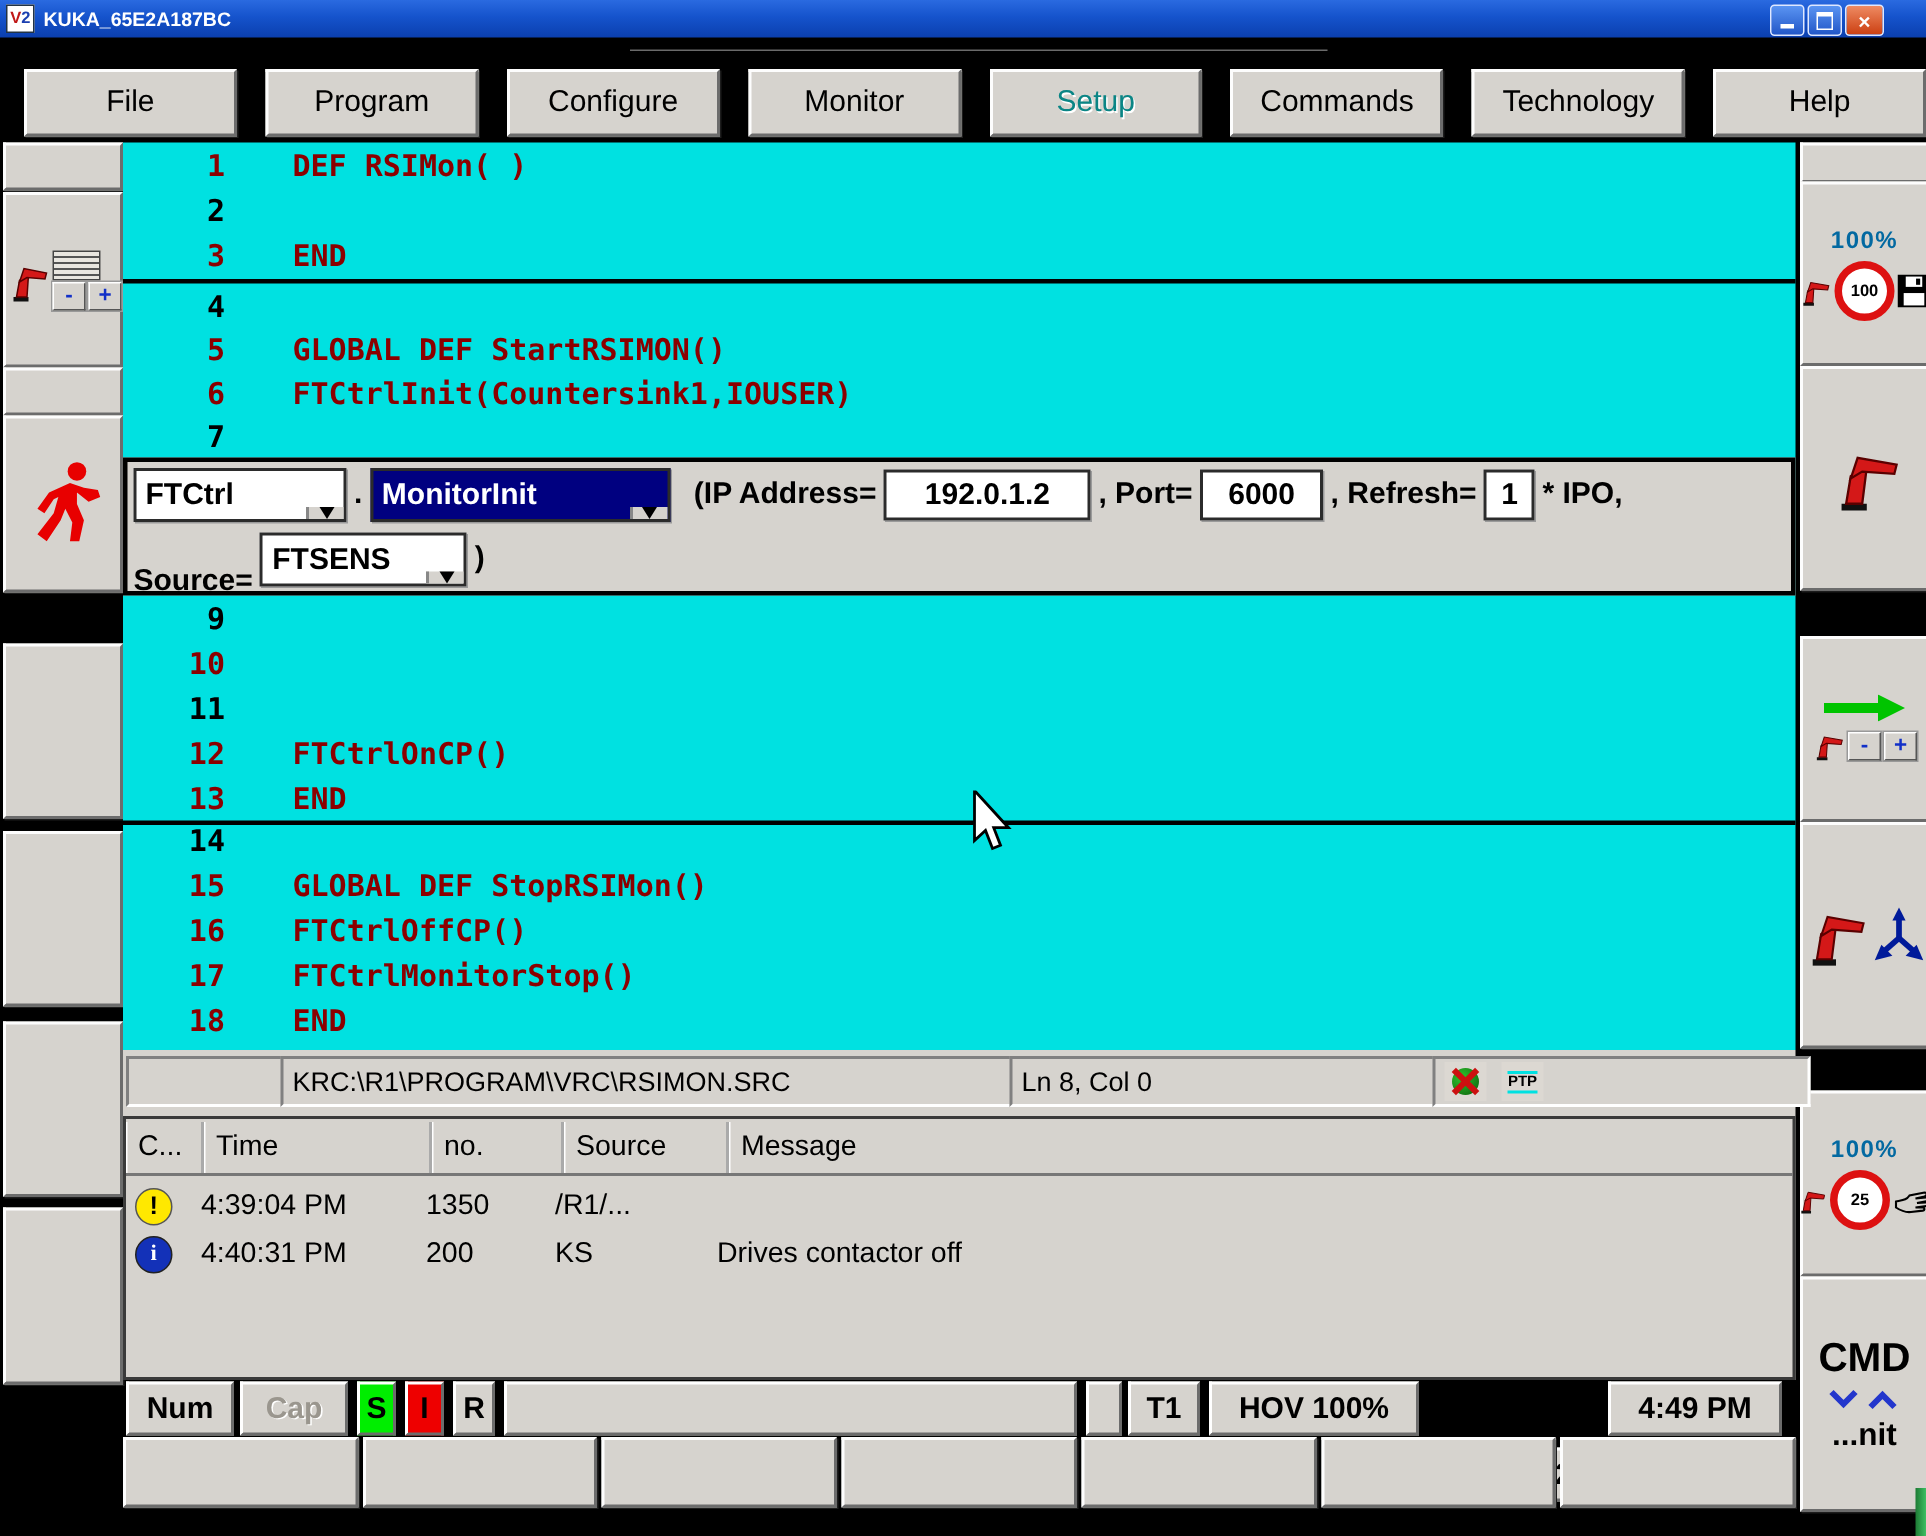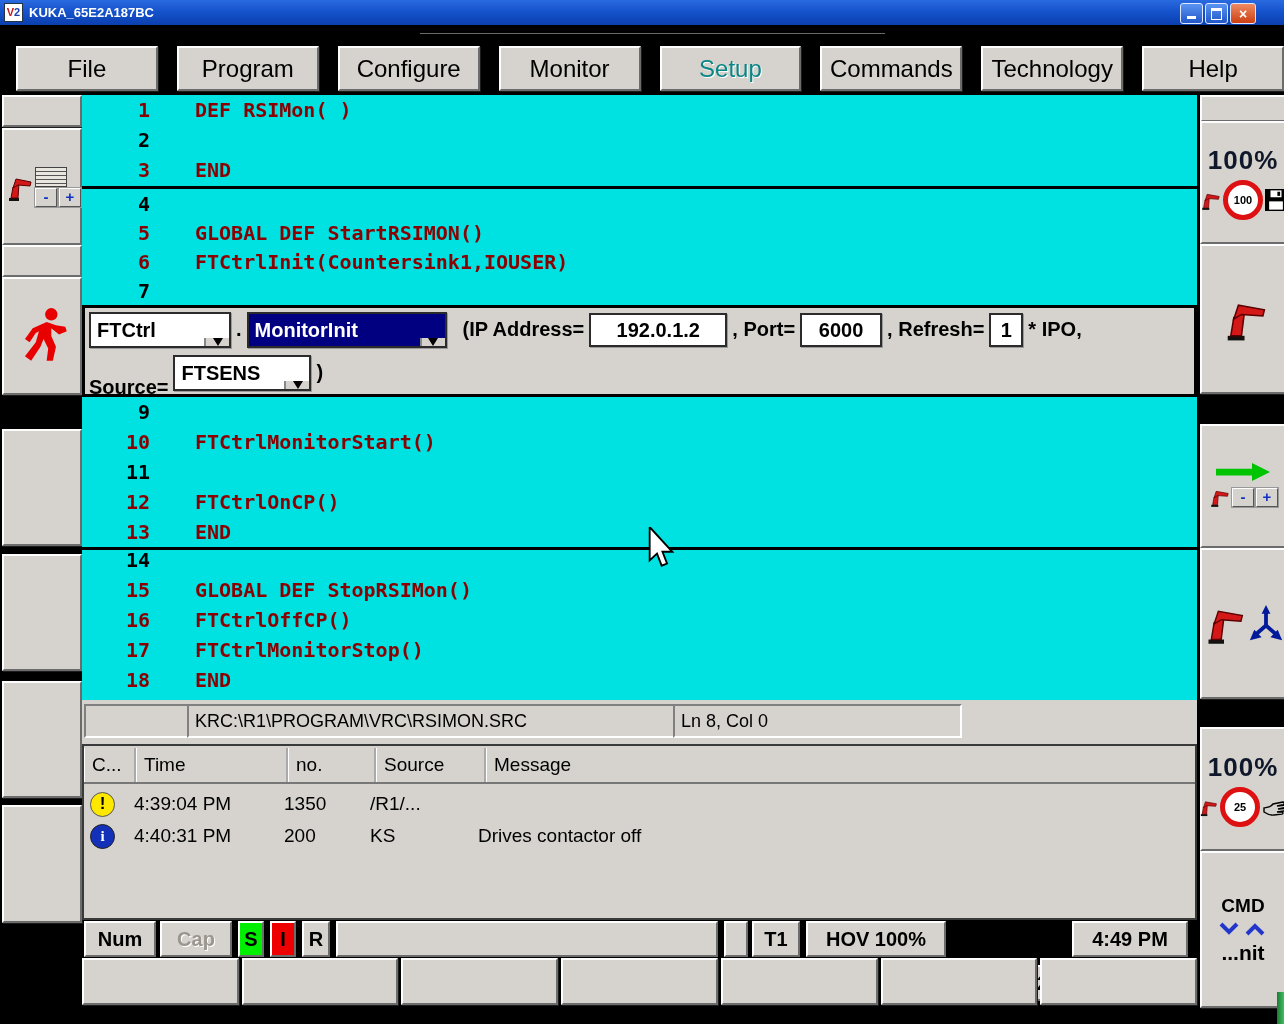--- a/index.html
+++ b/index.html
@@ -24,33 +24,33 @@
   .artifact-line{left:420px;top:33px;width:465px;height:1px;background:#6a6a6a;}
 
   
   .raised{background:#d6d3ce;border-top:2px solid #fdfdfd;border-left:2px solid #fdfdfd;
     border-right:2px solid #6c6c6c;border-bottom:2px solid #6c6c6c;box-shadow:1px 1px 0 #1d1d1d;}
   .sunkcell{background:#d6d3ce;border-top:2px solid #808080;border-left:2px solid #808080;
     border-bottom:2px solid #fff;border-right:2px solid #fff;}
 
   
   .menubar{left:0;top:46px;width:1284px;height:45px;display:flex;gap:3px;background:#000;}
-  .mkey{flex:1;display:flex;align-items:center;justify-content:center;font-size:24px;color:#000;margin-left:16px;}
+  .mkey{flex:1;display:flex;align-items:center;justify-content:center;font-size:20px;color:#000;margin-left:16px;}
   .mkey.active{color:#0a8585;text-shadow:1px 1px 0 #ffffff;}
 
   
   .skey{display:flex;flex-direction:column;align-items:center;justify-content:center;gap:4px;}
-  .pct{font-size:26px;font-weight:bold;color:#0f172a;letter-spacing:1px;text-align:center;}
+  .pct{font-size:16px;font-weight:bold;color:#0369a1;letter-spacing:1px;text-align:center;}
   .ring{width:30px;height:30px;border:5px solid #dd1111;border-radius:50%;background:#fff;
     color:#000;font-size:11px;font-weight:bold;display:flex;align-items:center;justify-content:center;}
   .iconrow{display:flex;align-items:center;gap:2px;}
   .minibtn{width:20px;height:17px;background:#d6d3ce;border-top:1px solid #fff;border-left:1px solid #fff;
     border-right:1px solid #555;border-bottom:1px solid #555;box-shadow:0 0 0 1px #999;
     color:#1230c8;font-weight:bold;font-size:15px;line-height:15px;text-align:center;}
-  .cmdtxt{font-size:19px;font-weight:bold;color:#000;}
+  .cmdtxt{font-size:27px;font-weight:bold;color:#000;}
   .cmdsub{font-size:21px;font-weight:bold;color:#000;}
 
   
   .editor{left:82px;top:95px;width:1115px;height:605px;background:#00e1e1;}
   .code-row{display:flex;height:30px;line-height:30px;
     font-family:"DejaVu Sans Mono",monospace;font-weight:bold;font-size:20px;}
   .row29{height:29px;line-height:29px;}
   .lnum{width:68px;text-align:right;color:#8b0000;}
   .lnum.dim{color:#000;}
   .lcode{margin-left:45px;color:#8b0000;white-space:pre;}
@@ -327,21 +327,20 @@
     </div>
   </div>
 
   <div style="position:absolute;top:302px;left:0;width:100%;">
     <div class="code-row">
         <span class="lnum dim">9</span>
         <span class="lcode"></span>
       </div>
     <div class="code-row">
         <span class="lnum">10</span>
-        <span class="lcode">FTCtrlMonitorStart()</span>
       </div>
     <div class="code-row">
         <span class="lnum dim">11</span>
         <span class="lcode"></span>
       </div>
     <div class="code-row">
         <span class="lnum">12</span>
         <span class="lcode">FTCtrlOnCP()</span>
       </div>
     <div class="code-row">
@@ -371,20 +370,28 @@
         <span class="lnum">18</span>
         <span class="lcode">END</span>
       </div>
   </div>
 </div>
 
 <div class="abs estatus">
   <div class="sunkcell" style="left:2px;width:96px;"></div>
   <div class="sunkcell" style="left:105px;width:479px;">KRC:\R1\PROGRAM\VRC\RSIMON.SRC</div>
   <div class="sunkcell" style="left:591px;width:273px;">Ln 8, Col 0</div>
+  <div class="sunkcell" style="left:873px;width:236px;">
+    <span class="itile">
+        <span class="sstep"></span>
+      </span>
+    <span class="itile">
+        <span class="ptpicon">PTP</span>
+      </span>
+  </div>
 </div>
 
 <div class="abs msgs">
   <div class="mhead">
     <span class="mh w-c">C...</span>
     <span class="mh w-time">Time</span>
     <span class="mh w-no">no.</span>
     <span class="mh w-src">Source</span>
     <span class="mh w-msg" style="border-right:none;">Message</span>
   </div>

